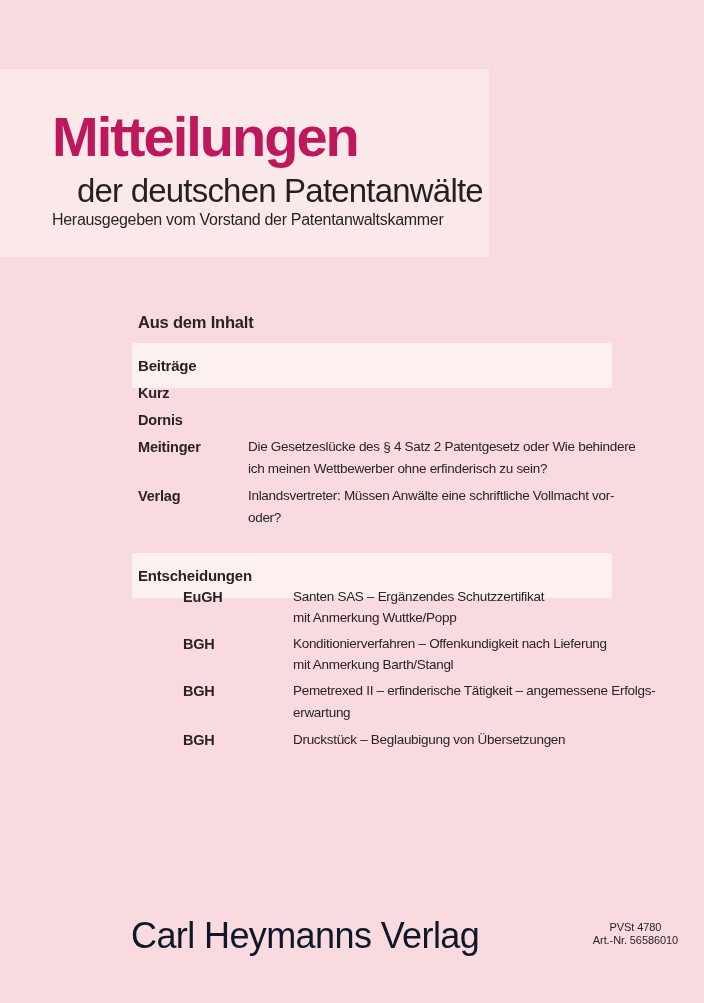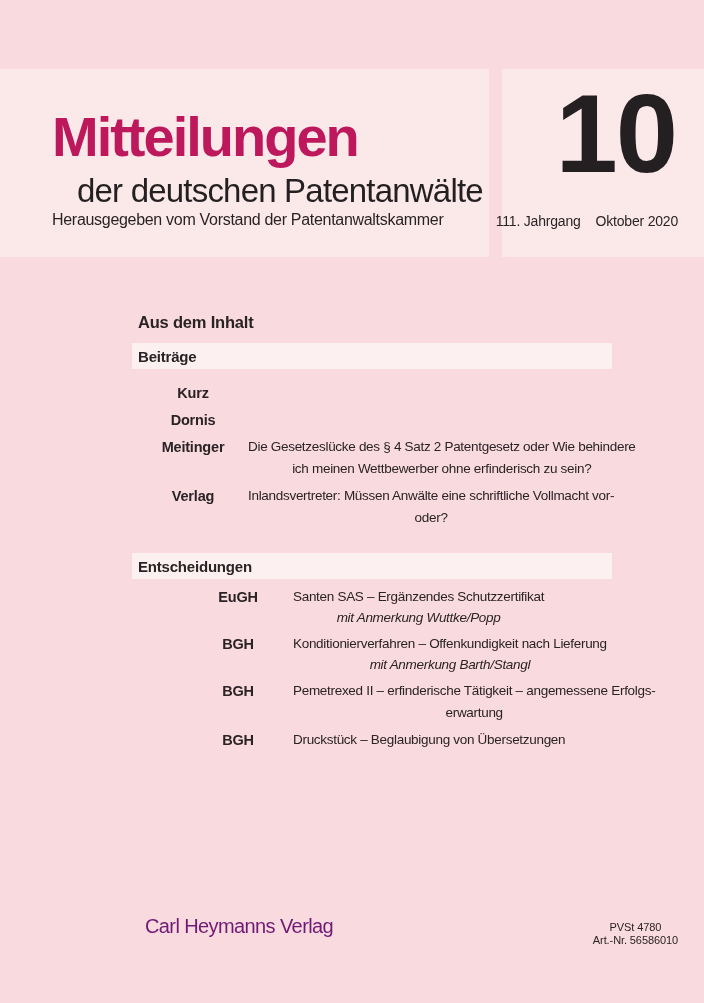--- a/index.html
+++ b/index.html
@@ -75,71 +75,70 @@
     position: absolute;
     left: 138px; top: 313px;
     font-size: 16.5px;
     font-weight: 700;
     letter-spacing: -0.2px;
   }
   .band {
     position: absolute;
     left: 132px;
     width: 480px;
-    height: 26px;
+    height: 45px;
     background: #fdf0f1;
     display: flex;
     align-items: center;
     padding-left: 6px;
     box-sizing: border-box;
     font-size: 15px;
     font-weight: 700;
     letter-spacing: -0.2px;
   }
   .band-1 { top: 343px; }
   .band-2 { top: 553px; }
 
   .entries {
     position: absolute;
     left: 138px;
     width: 552px;
   }
   .entries-1 { top: 382px; }
   .entries-2 { top: 586px; margin-left: 45px; }
 
-  .entry { display: flex; margin-bottom: 5px; text-align: center; }
+  .entry { display: flex; margin-bottom: 5px; }
   .entry-label {
     flex: 0 0 110px;
     width: 110px;
     font-size: 14.5px;
     font-weight: 700;
     line-height: 22px;
     letter-spacing: -0.2px;
   }
   .entry-title {
     font-size: 13.5px;
     line-height: 22px;
     letter-spacing: -0.3px;
     white-space: pre-line;
   }
   .entry-note {
     font-size: 13.5px;
-    font-style: italic;
     line-height: 20px;
     letter-spacing: -0.3px;
   }
 
   
   .footer-publisher {
     position: absolute;
-    left: 145px; top: 915px;
-    font-size: 20px;
+    left: 131px; top: 915px;
+    font-size: 36px;
     font-weight: 400;
     letter-spacing: -0.6px;
-    color: #701a75;
+    color: #0f172a;
     white-space: nowrap;
   }
   .footer-right {
     position: absolute;
     right: 26px; top: 921px;
     font-size: 11px;
     line-height: 12.5px;
     letter-spacing: -0.1px;
     text-align: center;
     margin-left: 24px;
@@ -149,27 +148,20 @@
 <body>
 
 <div class="page">
 
   <div class="panel panel-left">
     <div class="m-title">Mitteilungen</div>
     <div class="m-subtitle">der deutschen Patentanwälte</div>
     <div class="m-publisher">Herausgegeben vom Vorstand der Patentanwaltskammer</div>
   </div>
 
-  <div class="panel panel-right">
-    <div class="issue-number">10</div>
-    <div class="issue-meta">
-      <span>111. Jahrgang</span>
-      <span>Oktober 2020</span>
-    </div>
-  </div>
 
   <div class="toc-heading">Aus dem Inhalt</div>
 
   <div class="band band-1">
     <span>Beiträge</span>
   </div>
 
   <div class="entries entries-1">
     <div class="entry">
       <div class="entry-label">Kurz</div>

